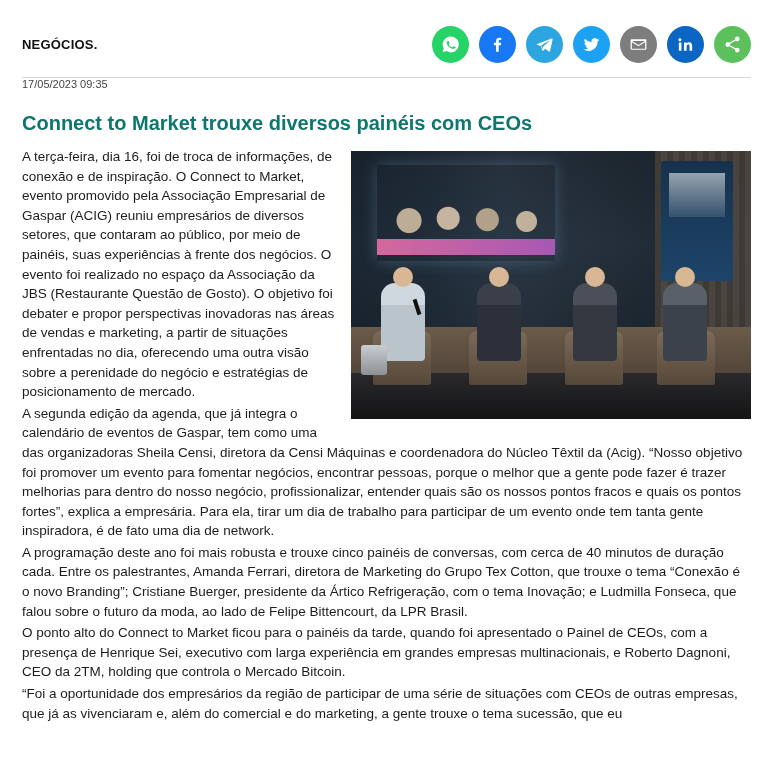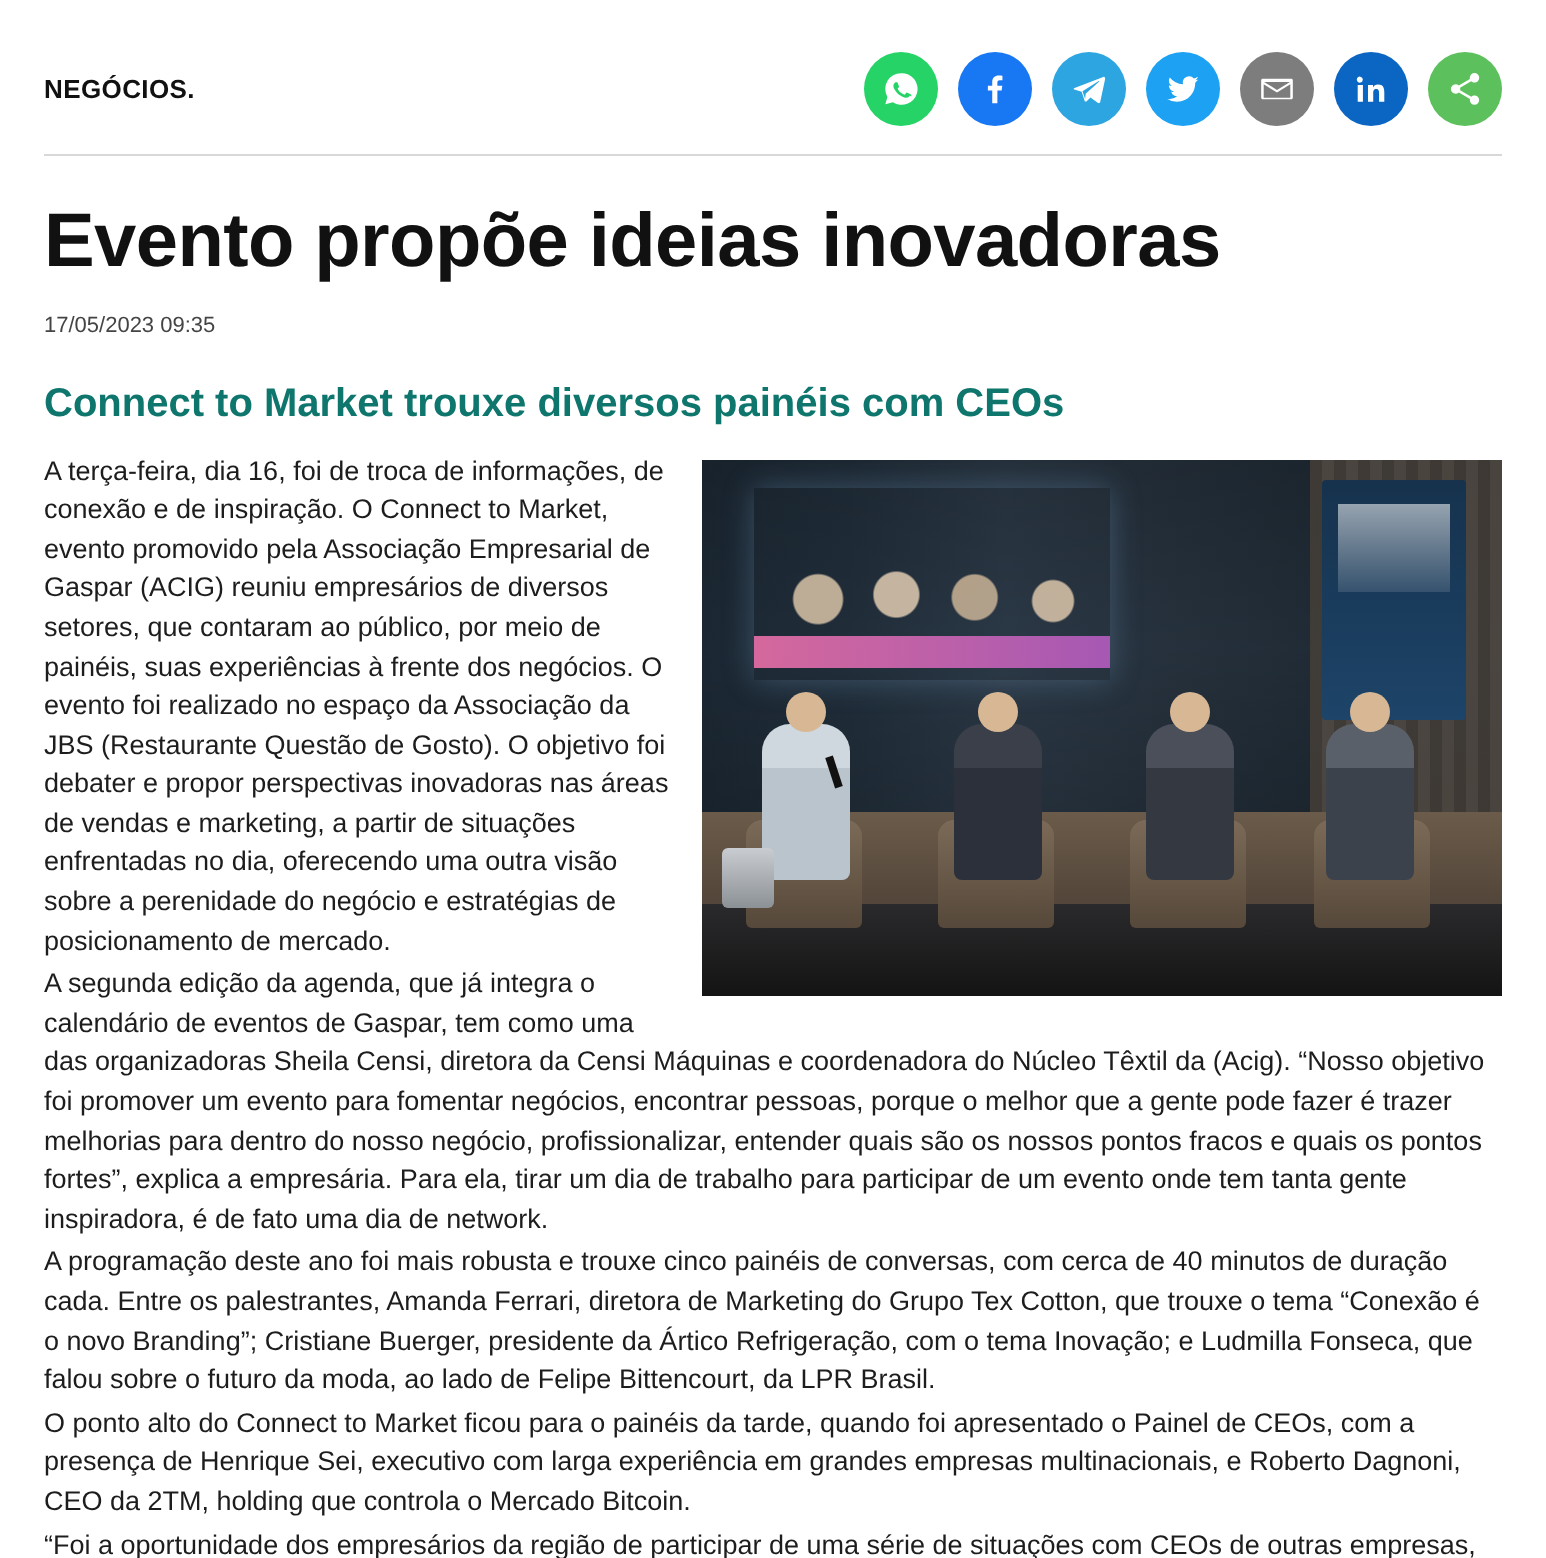--- a/index.html
+++ b/index.html
@@ -273,21 +273,20 @@
               <path d="M18 16.1c-.78 0-1.48.3-2.02.78L8.9 12.8c.05-.25.08-.52.08-.8s-.03-.55-.08-.8l7-4.05c.55.5 1.28.8 2.1.8a3 3 0 1 0-3-3c0 .28.03.55.08.8L8.1 9.8a3 3 0 1 0 0 4.4l7.05 4.1c-.05.23-.08.47-.08.7a2.93 2.93 0 1 0 2.93-2.9z"></path>
             </svg>
         </span>
       </div>
 
     </div>
   </div>
 
   <div class="rule"></div>
 
-  <h1 class="headline">Evento propõe ideias inovadoras</h1>
 
   <div class="timestamp">17/05/2023 09:35</div>
 
   <h2 class="subhead">Connect to Market trouxe diversos painéis com CEOs</h2>
 
   <div class="article">
 
     <div class="figure">
       <div class="photo">
         <div class="curtain"></div>

